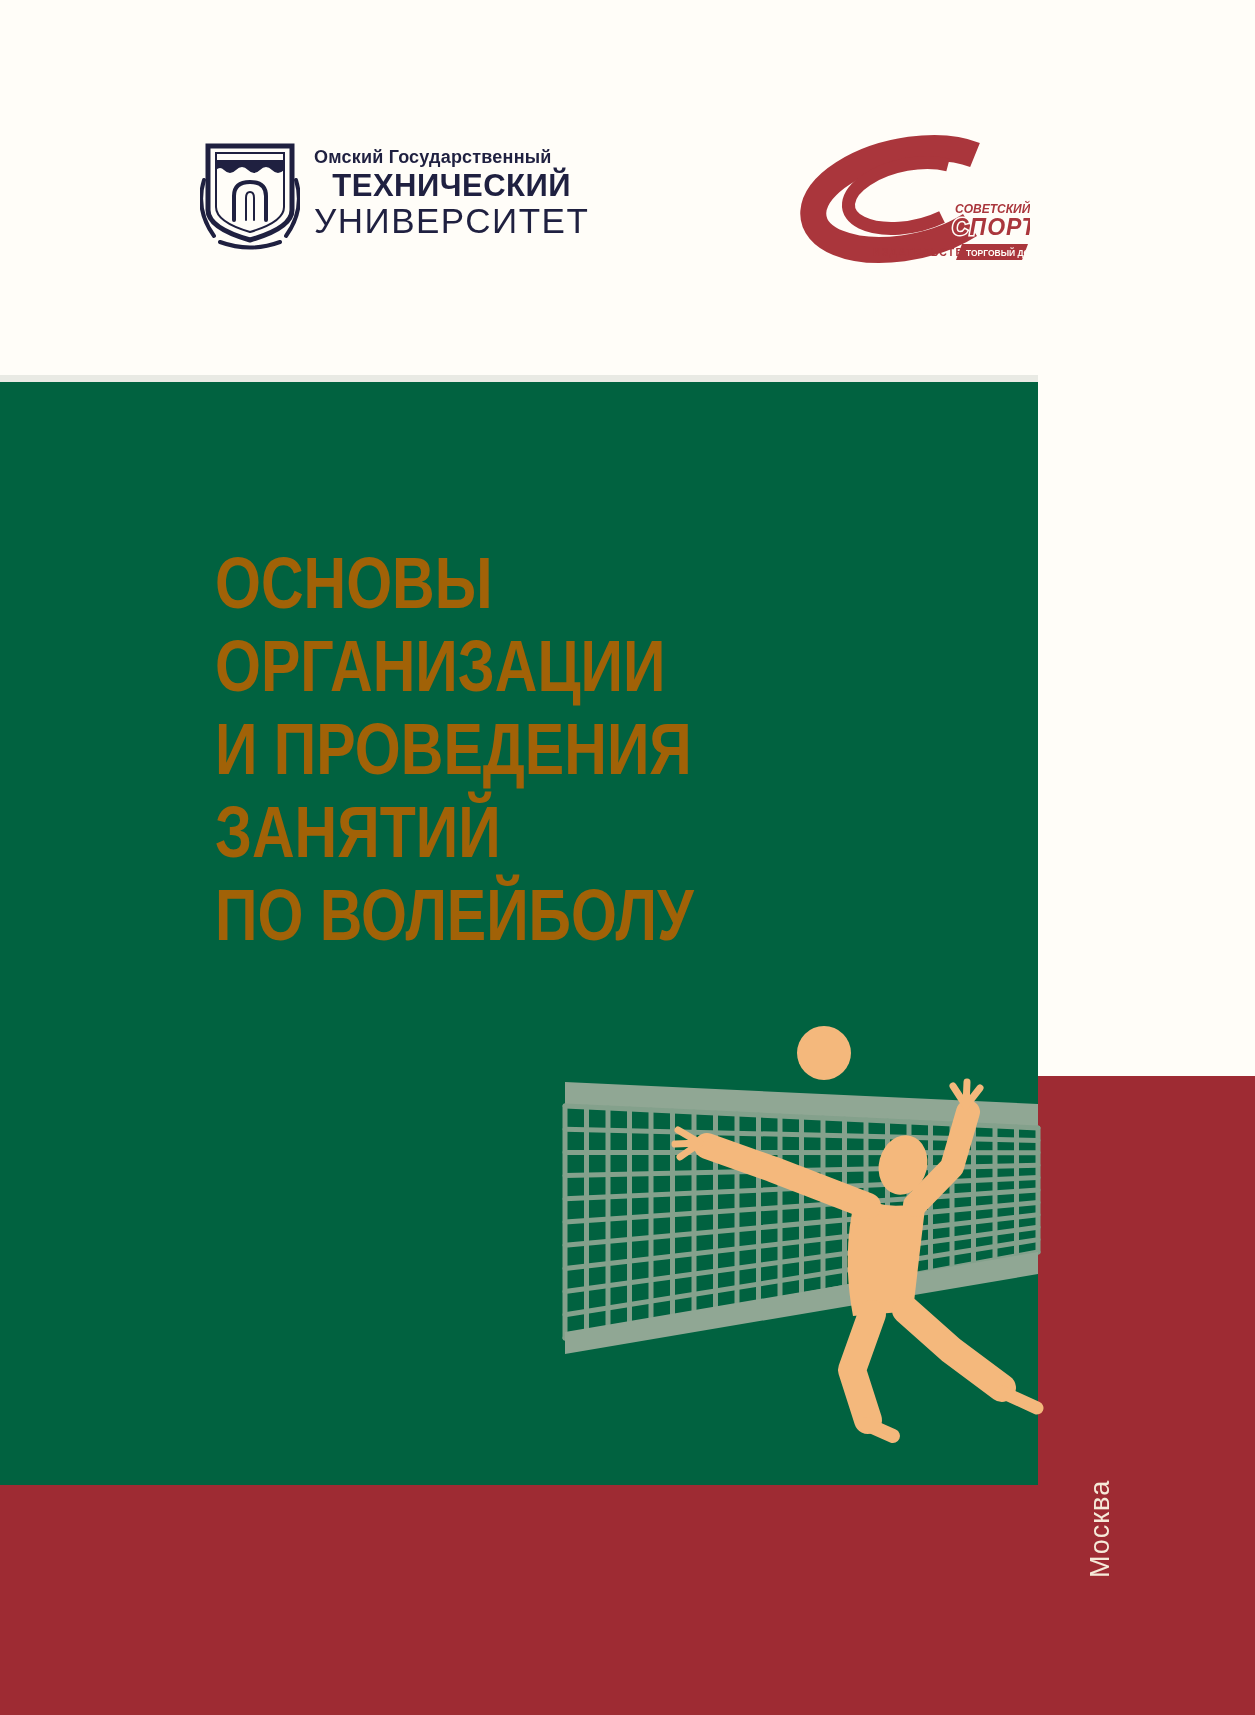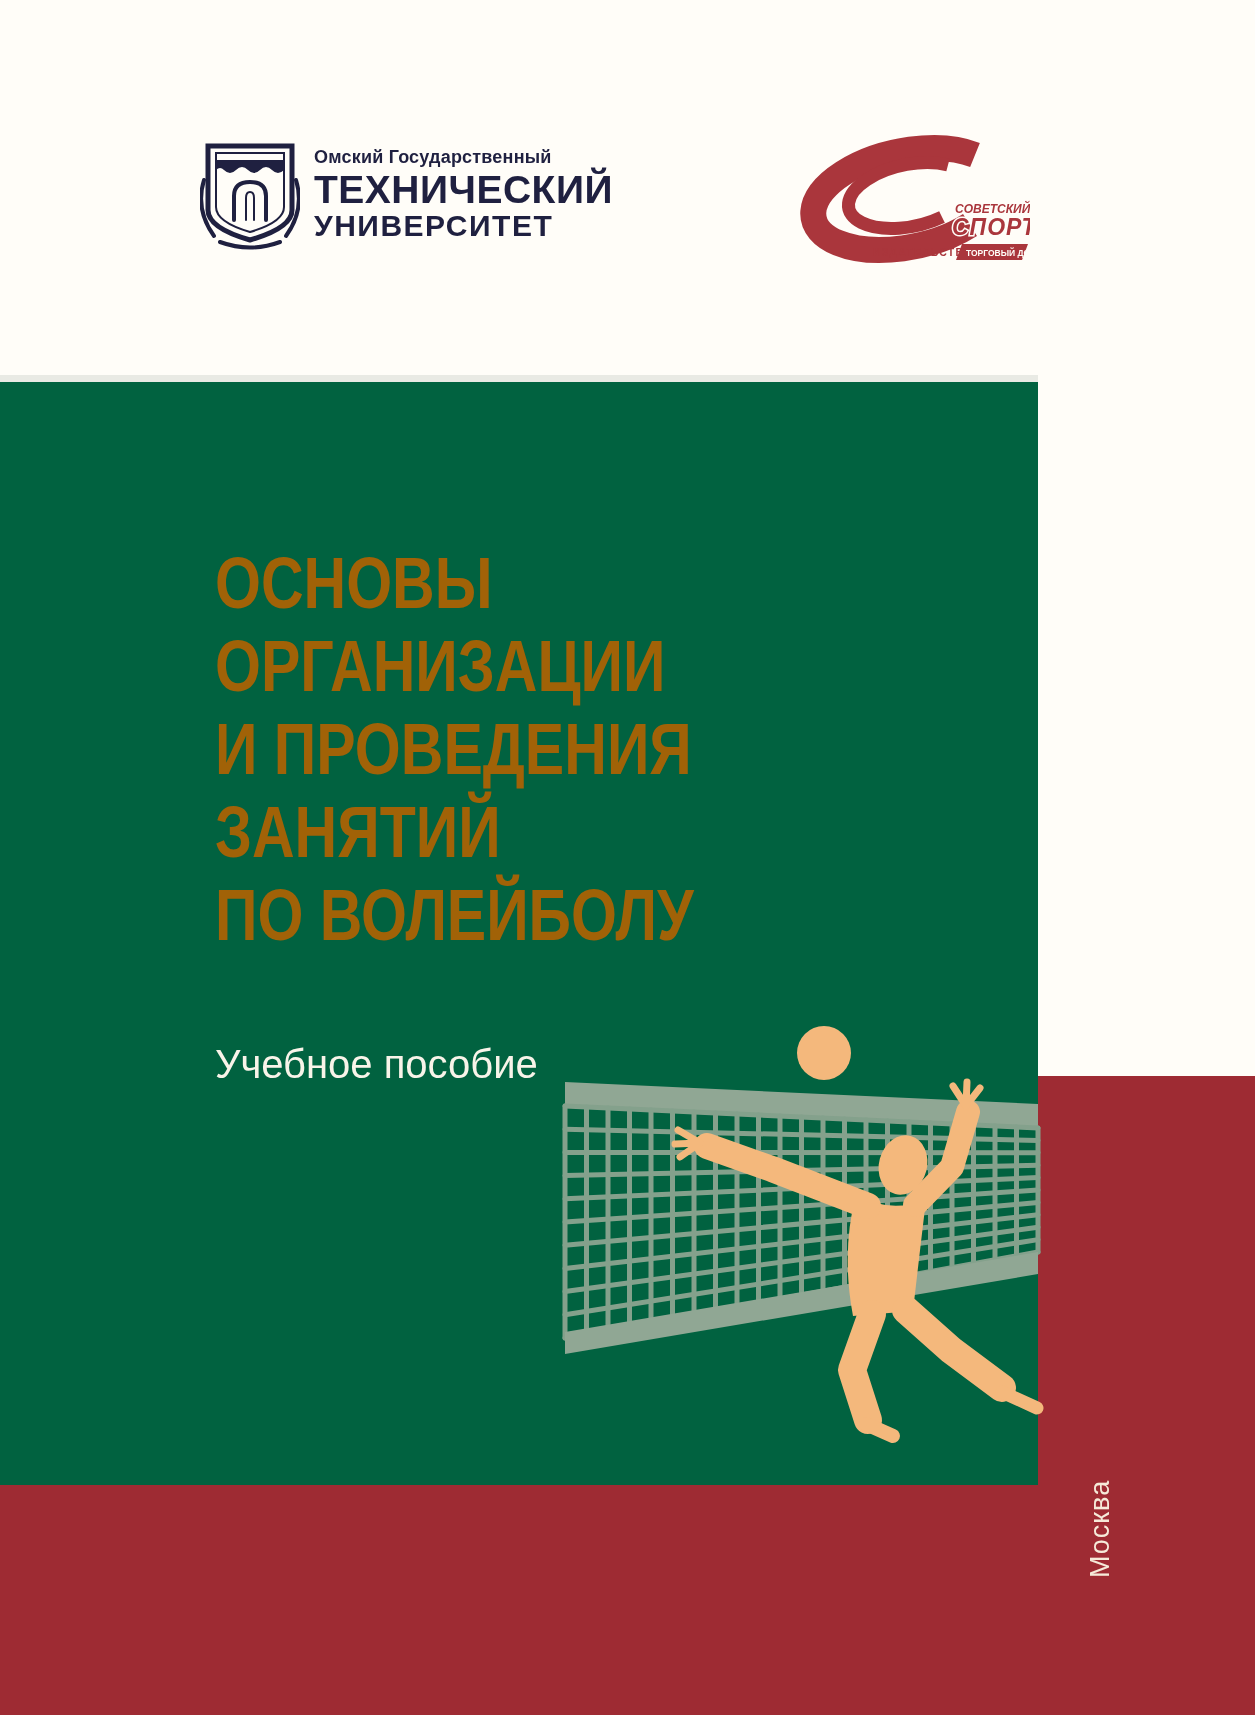--- a/index.html
+++ b/index.html
@@ -9,22 +9,22 @@
   .green-panel{left:0;top:382px;width:1038px;height:1103px;background:#016240;}
   .fold-line{left:0;top:375px;width:1038px;height:7px;background:#e9eae4;}
   .red-side{left:1038px;top:1076px;width:217px;height:639px;background:#9e2b33;}
   .red-bottom{left:0;top:1485px;width:1255px;height:230px;background:#9e2b33;}
   .overlay-svg{position:absolute;left:0;top:0;width:1255px;height:1715px;pointer-events:none;}
   #net-grid line{stroke:#84a18c;stroke-width:5;stroke-linecap:round;}
 
   .univ-logo{left:200px;top:140px;display:flex;align-items:flex-start;gap:14px;color:#1f2040;}
   .univ-text{padding-top:8px;line-height:1;}
   .univ-l1{font-size:18px;font-weight:bold;letter-spacing:.2px;}
-  .univ-l2{font-size:39px;font-weight:bold;margin-top:4px;letter-spacing:.5px;text-align:center;}
-  .univ-l3{font-size:30px;font-weight:bold;margin-top:2px;letter-spacing:1.5px;}
+  .univ-l2{font-size:31px;font-weight:bold;margin-top:4px;letter-spacing:.5px;text-align:center;}
+  .univ-l3{font-size:35px;font-weight:normal;margin-top:2px;letter-spacing:1.5px;}
 
   .pub-logo{left:780px;top:125px;width:250px;height:140px;}
 
   .title-block{left:215px;top:542px;color:#a16207;font-weight:bold;font-size:72px;line-height:83px;}
   .title-line{transform:scaleX(.82);transform-origin:0 0;white-space:nowrap;}
   .subtitle{left:215px;top:1042px;color:#f8f4e9;font-size:40px;white-space:nowrap;}
   .city{left:1085px;top:1578px;color:#f6ead9;font-size:27px;letter-spacing:1px;
         transform:rotate(-90deg);transform-origin:0 0;white-space:nowrap;}
 </style>
 </head>
@@ -124,17 +124,16 @@
   </svg>
 
   <div class="block title-block">
     <div class="title-line">ОСНОВЫ</div>
     <div class="title-line">ОРГАНИЗАЦИИ</div>
     <div class="title-line">И ПРОВЕДЕНИЯ</div>
     <div class="title-line">ЗАНЯТИЙ</div>
     <div class="title-line">ПО ВОЛЕЙБОЛУ</div>
   </div>
 
-  <div class="block subtitle">Учебное пособие</div>
 
   <div class="block city">Москва</div>
 
 </div>
 
 </body></html>

